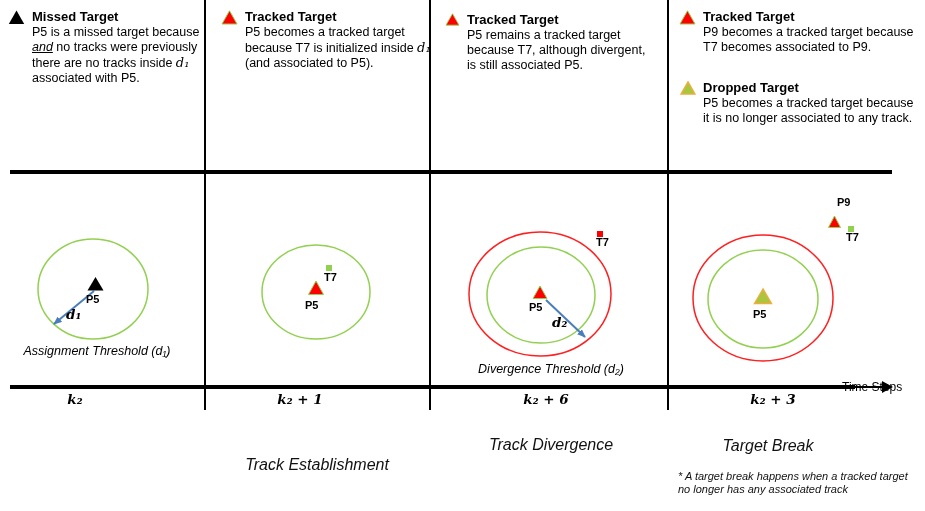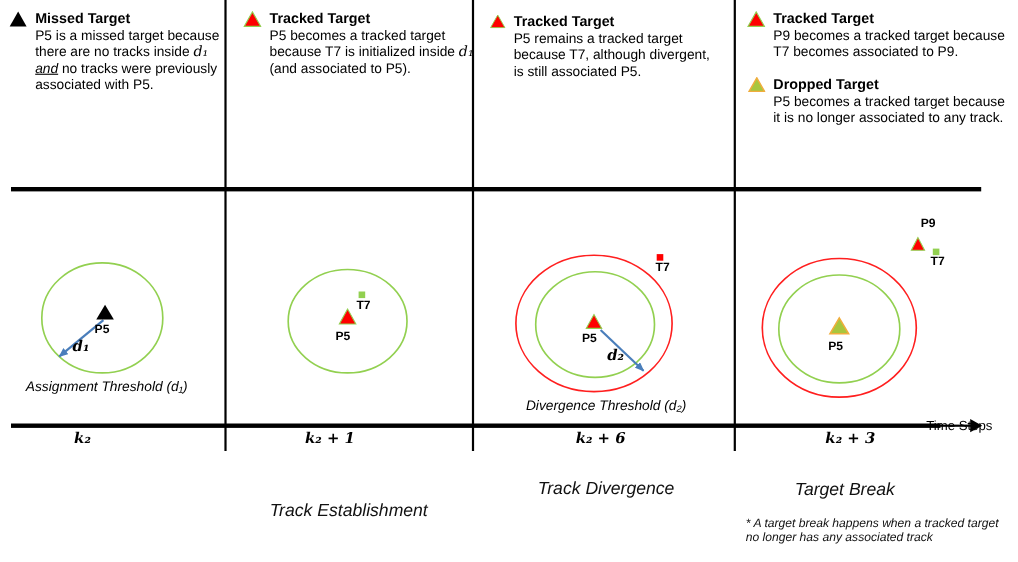--- a/index.html
+++ b/index.html
@@ -39,22 +39,22 @@
 
 <div class="canvas">
 
   <div class="legend" style="left:8px;top:9px;">
     <svg class="licon" width="17" height="15" viewBox="0 0 17 15">
       <polygon points="8.5,0.5 0.8,14 16.2,14" fill="#000000"></polygon>
     </svg>
     <div class="ltext">
       <div class="ltitle">Missed Target</div>
       <div class="lline"><span>P5 is a missed target because</span></div>
+      <div class="lline"><span class="iu">and</span><span> no tracks were previously</span></div>
       <div class="lline"><span>there are no tracks inside </span><span class="m">d₁</span></div>
-      <div class="lline"><span class="iu">and</span><span> no tracks were previously</span></div>
       <div class="lline">associated with P5.</div>
     </div>
   </div>
 
   <div class="legend" style="left:221px;top:9px;">
     <svg class="licon" width="17" height="15" viewBox="0 0 17 15">
       <polygon points="8.5,0.8 1,14 16,14" stroke-width="1" fill="#fe0000" stroke="#92d050"></polygon>
     </svg>
     <div class="ltext">
       <div class="ltitle">Tracked Target</div>
@@ -80,21 +80,21 @@
     <svg class="licon" width="17" height="15" viewBox="0 0 17 15">
       <polygon points="8.5,0.8 1,14 16,14" stroke-width="1" fill="#fe0000" stroke="#92d050"></polygon>
     </svg>
     <div class="ltext">
       <div class="ltitle">Tracked Target</div>
       <div class="lline">P9 becomes a tracked target because</div>
       <div class="lline">T7 becomes associated to P9.</div>
     </div>
   </div>
 
-  <div class="legend" style="left:680px;top:69px;">
+  <div class="legend" style="left:680px;top:80px;">
     <svg class="licon" width="16" height="14" viewBox="0 0 17 15">
       <polygon points="8.5,0.8 1,14 16,14" stroke-width="1.4" fill="#a8c63e" stroke="#f0ad3d"></polygon>
     </svg>
     <div class="ltext">
       <div class="ltitle">Dropped Target</div>
       <div class="lline">P5 becomes a tracked target because</div>
       <div class="lline">it is no longer associated to any track.</div>
     </div>
   </div>
 

